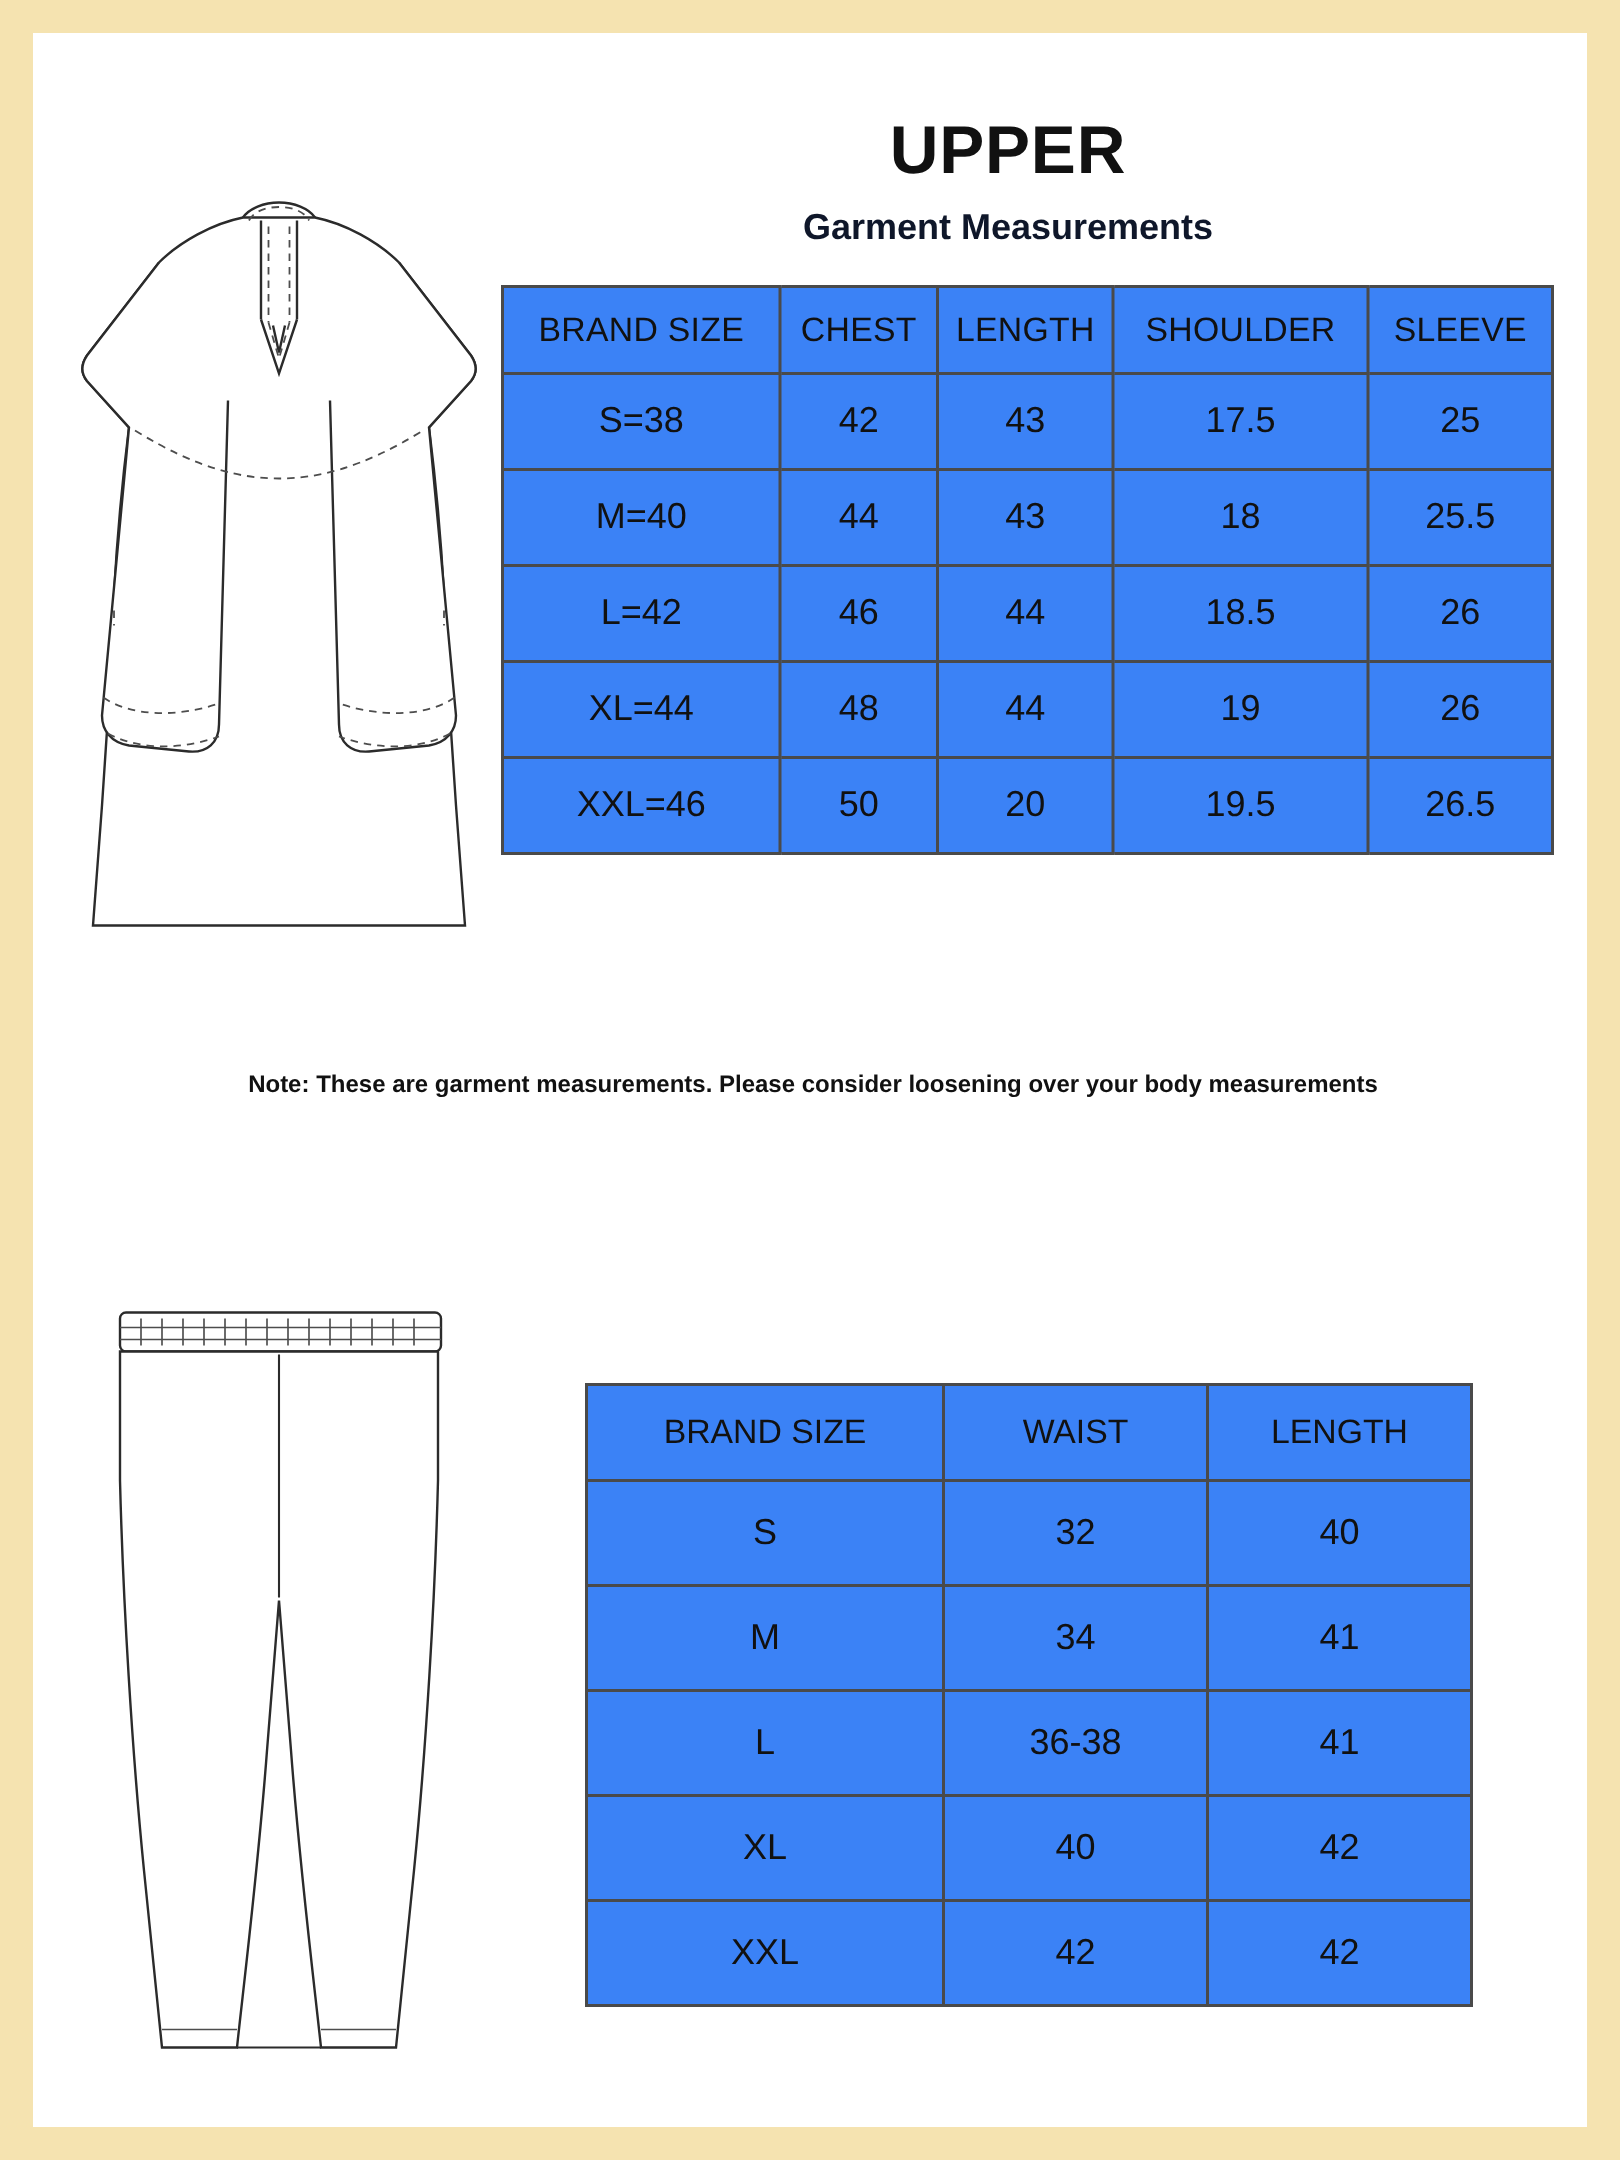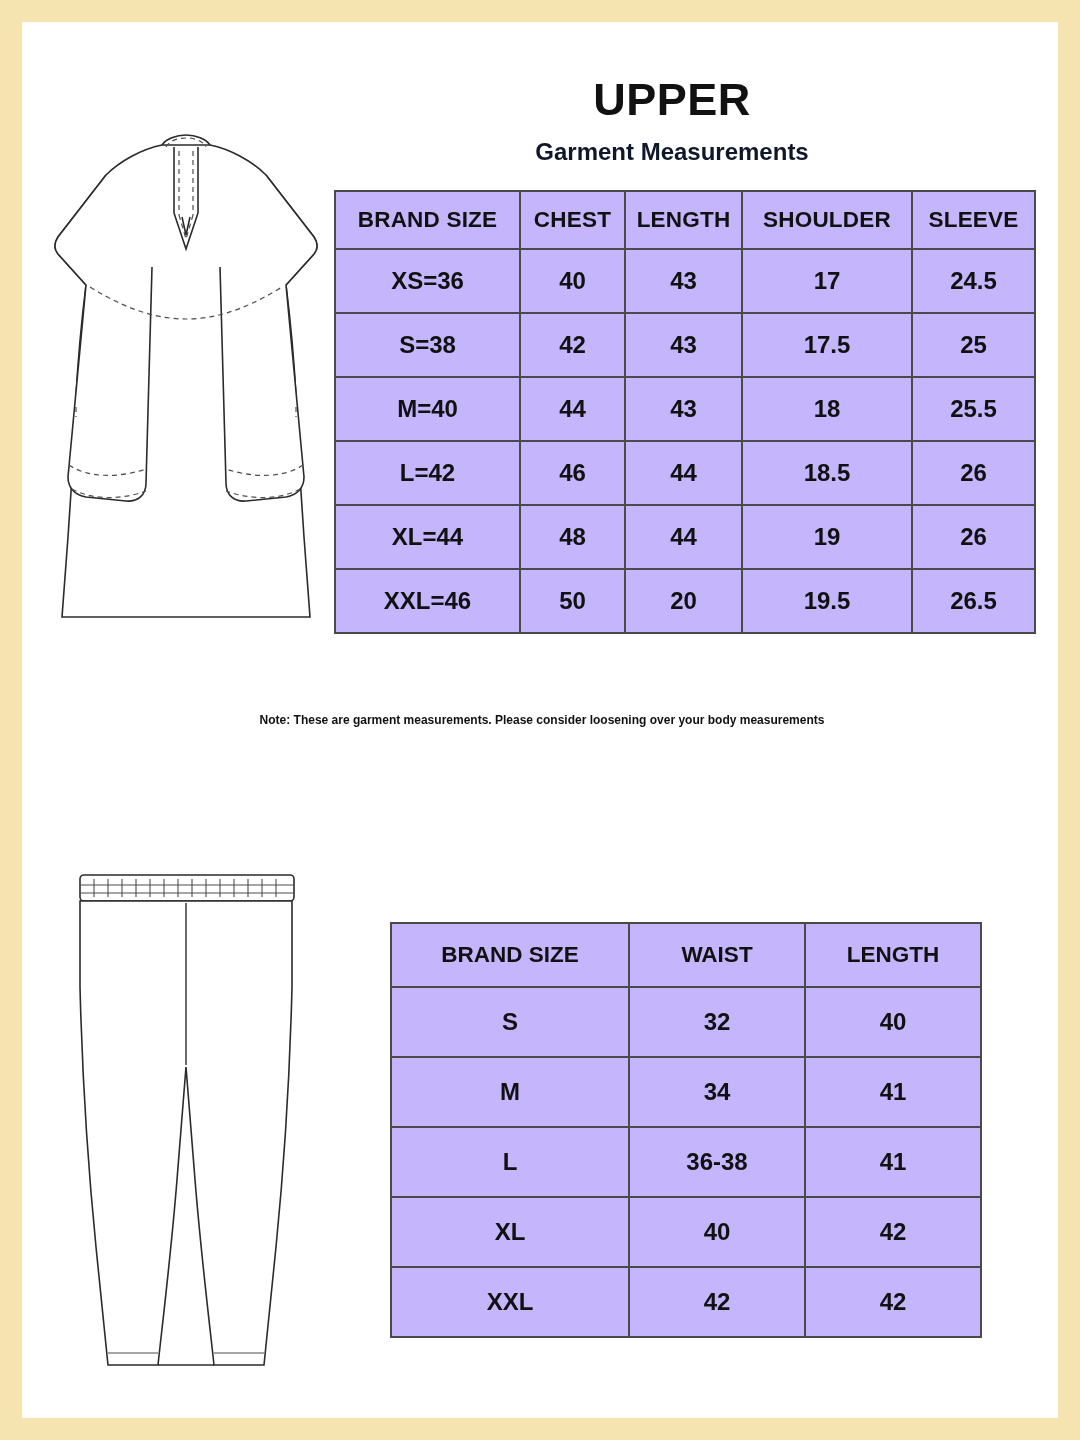--- a/index.html
+++ b/index.html
@@ -67,24 +67,24 @@
     height: 520px;
   }
 
   
   table {
     border-collapse: collapse;
     table-layout: fixed;
   }
   table td, table th {
     border: 2px solid #4a4a4a;
-    background: #c4b5fd;
+    background: #3b82f6;
     text-align: center;
     color: #111;
-    font-weight: bold;
+    font-weight: normal;
   }
   #upper-table {
     position: absolute;
     left: 312px;
     top: 168px;
     width: 700px;
   }
   #upper-table th {
     font-size: 22.5px;
     height: 54px;
@@ -93,21 +93,21 @@
   #upper-table td {
     font-size: 24px;
     height: 60px;
   }
   .note {
     position: absolute;
     left: 60px;
     top: 690px;
     width: 920px;
     text-align: center;
-    font-size: 12px;
+    font-size: 16px;
     font-weight: bold;
     color: #111;
     line-height: 1.45;
   }
 
   
   .lowers-title-wrap {
     position: absolute;
     left: 355px;
     top: 818px;
@@ -198,27 +198,20 @@
       <thead>
         <tr>
           <th>BRAND SIZE</th>
           <th>CHEST</th>
           <th>LENGTH</th>
           <th>SHOULDER</th>
           <th>SLEEVE</th>
         </tr>
       </thead>
       <tbody>
-        <tr>
-          <td>XS=36</td>
-          <td>40</td>
-          <td>43</td>
-          <td>17</td>
-          <td>24.5</td>
-        </tr>
         <tr>
           <td>S=38</td>
           <td>42</td>
           <td>43</td>
           <td>17.5</td>
           <td>25</td>
         </tr>
         <tr>
           <td>M=40</td>
           <td>44</td>

